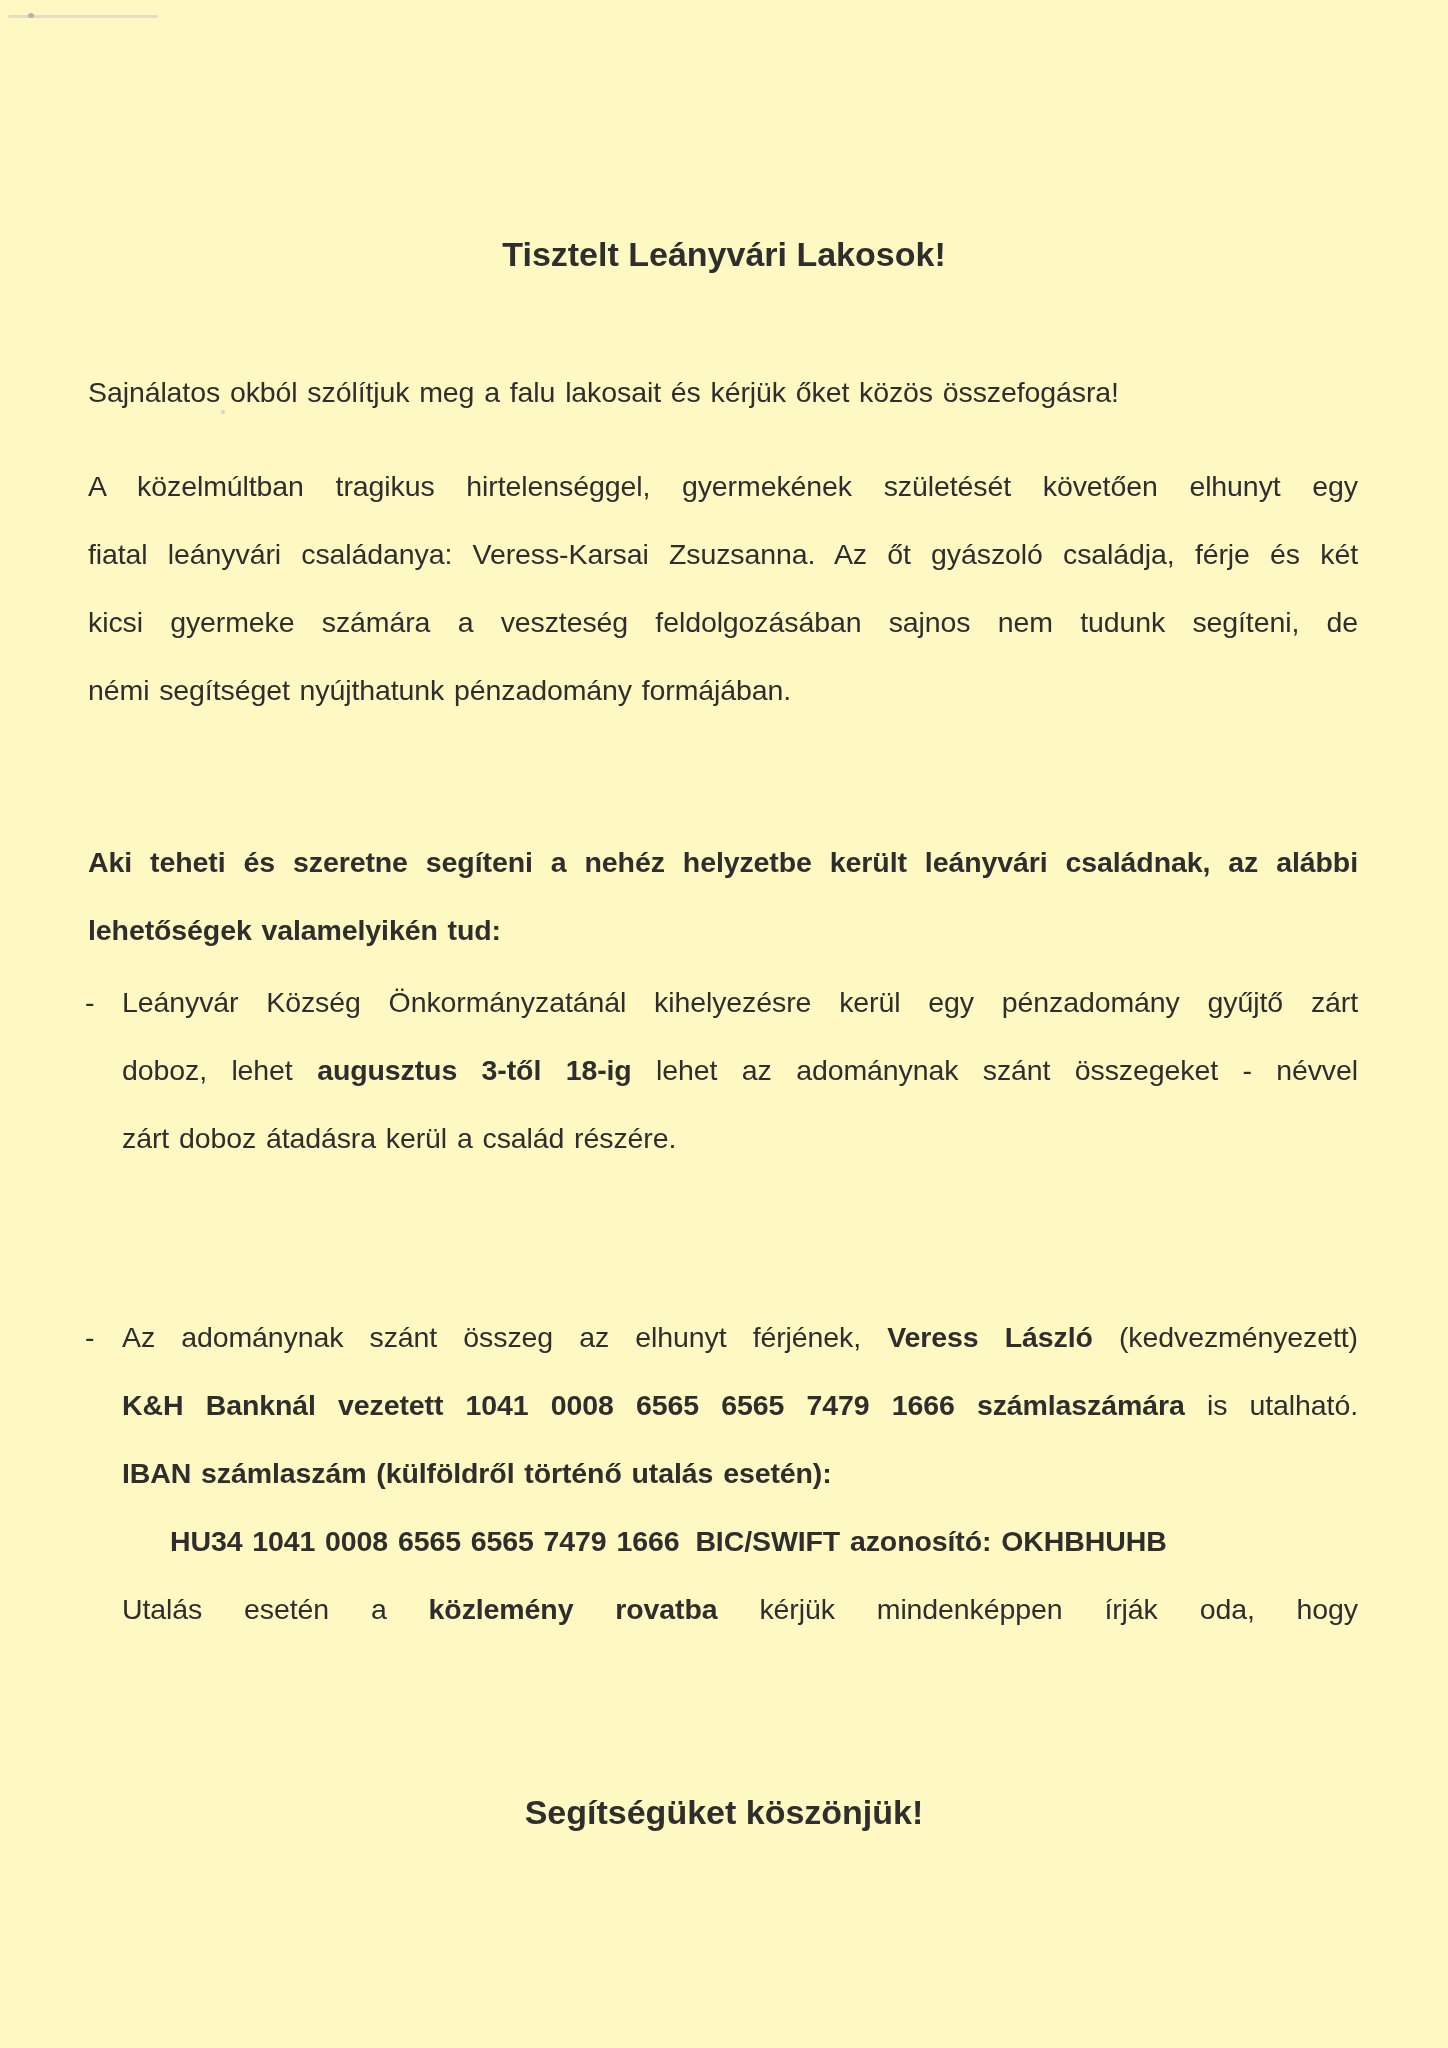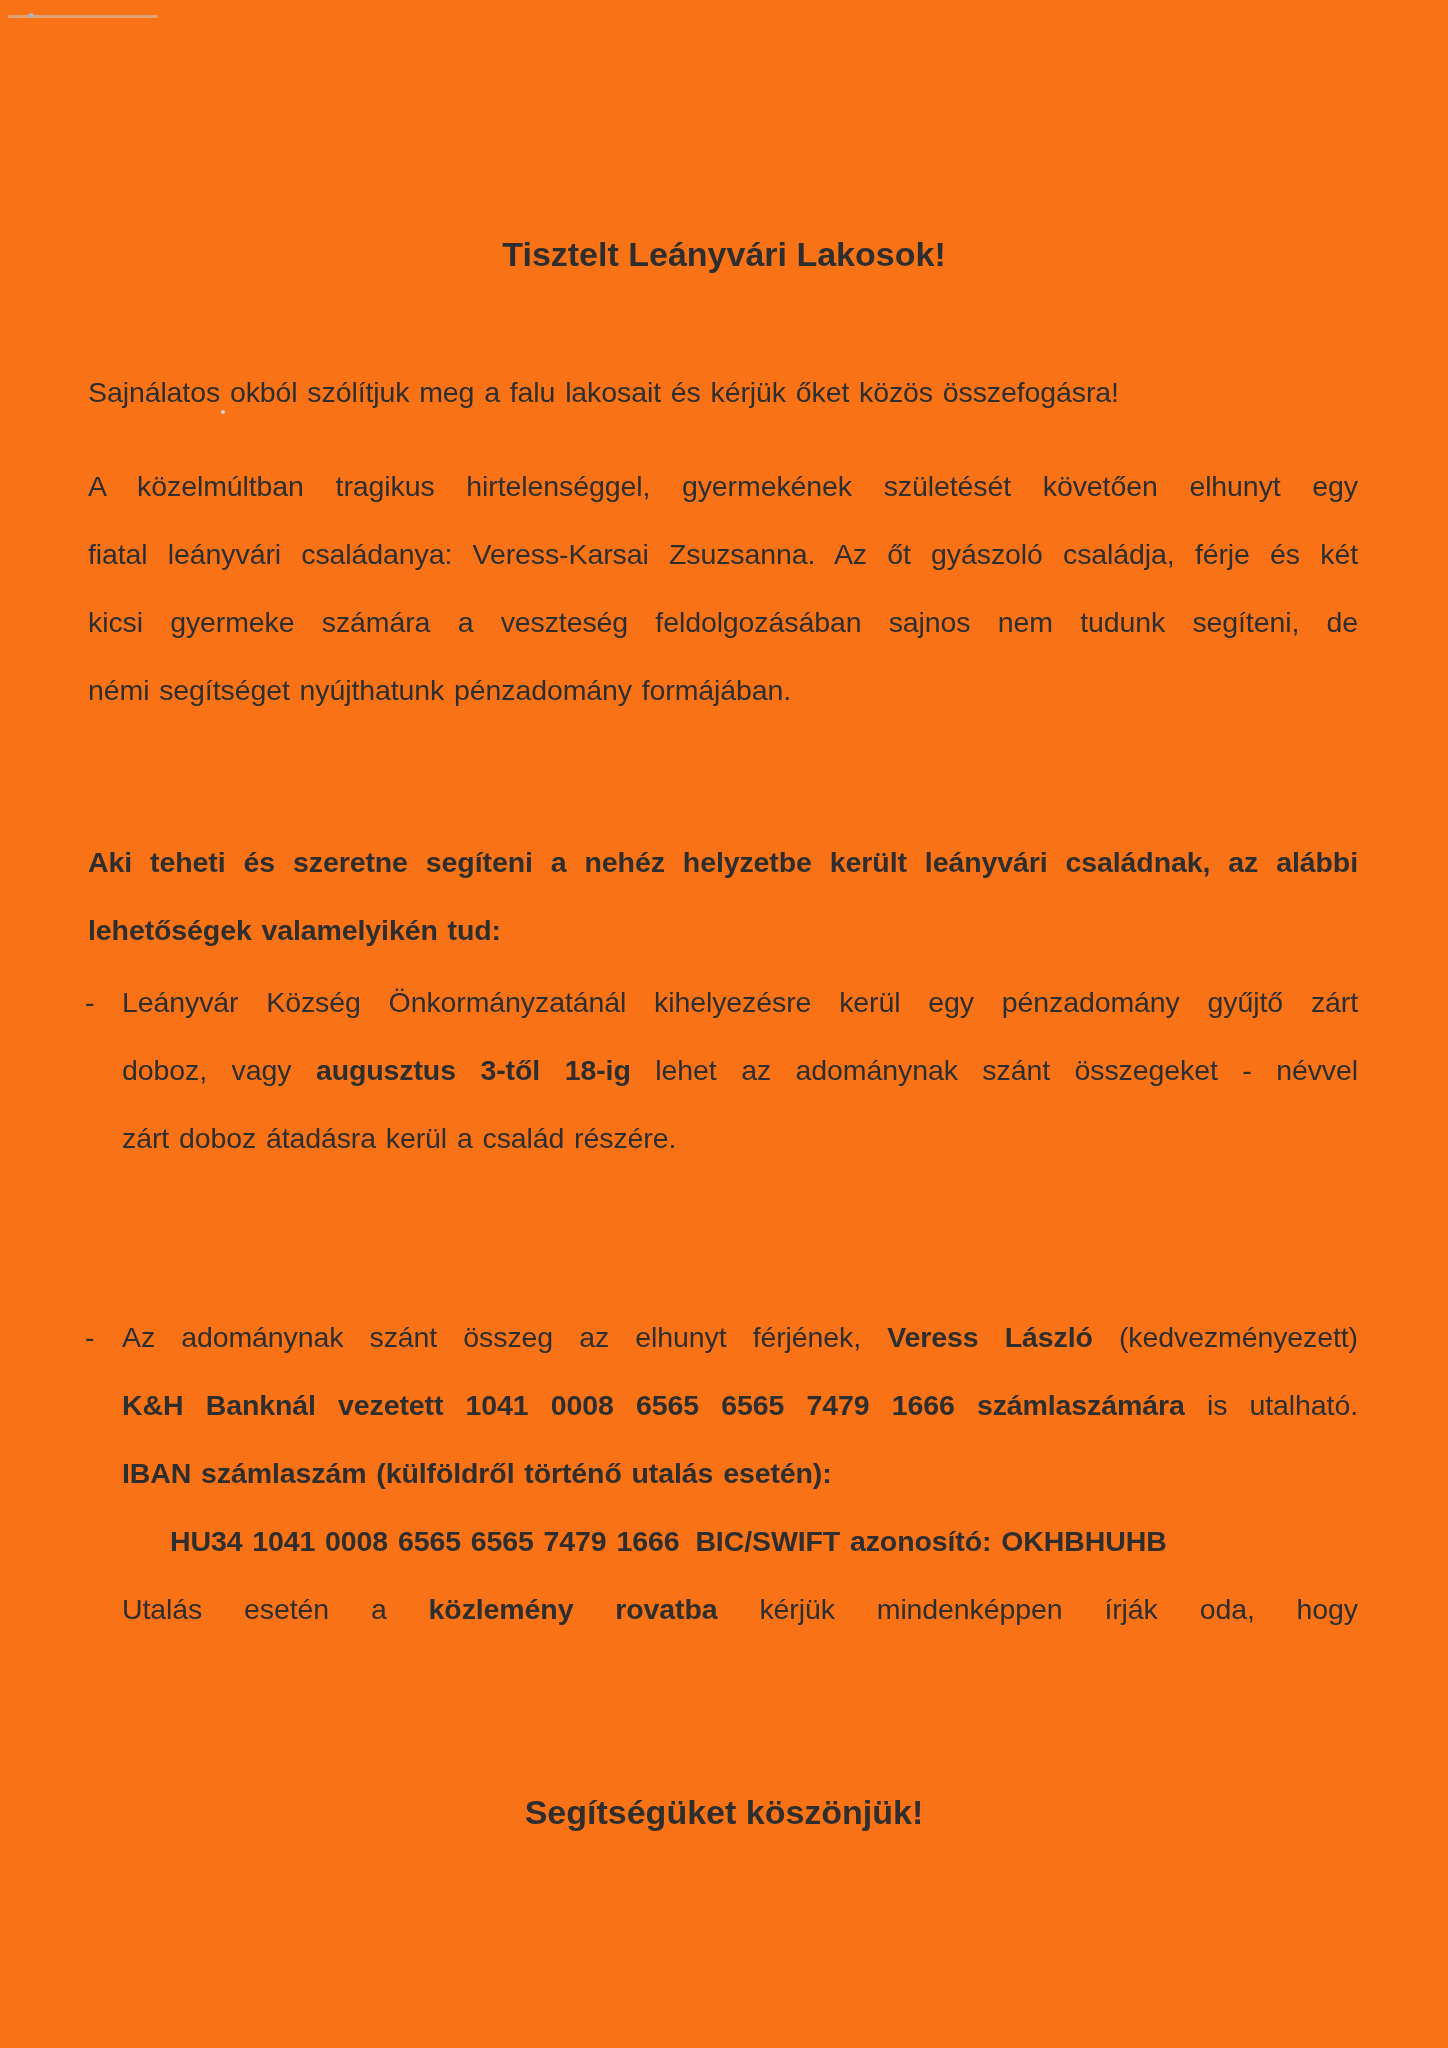--- a/index.html
+++ b/index.html
@@ -5,21 +5,21 @@
   html, body {
     margin: 0;
     padding: 0;
     background: #f0f0ee;
   }
   .page {
     position: relative;
     width: 1448px;
     height: 2048px;
     margin: 0 auto;
-    background: #f97316;
+    background: #fef9c3;
     overflow: hidden;
     font-family: "Liberation Sans", "DejaVu Sans", sans-serif;
     color: #2e2e2e;
   }
   .block {
     position: absolute;
     left: 88px;
     width: 1270px;
     font-size: 28.5px;
     letter-spacing: -0.1px;
@@ -106,21 +106,21 @@
   </div>
 
   <div class="block bold" style="top:828px;">
     <div class="line just">Aki teheti és szeretne segíteni a nehéz helyzetbe került leányvári családnak, az alábbi</div>
     <div class="line">lehetőségek valamelyikén tud:</div>
   </div>
 
   <div class="block bullet" style="top:968px;">
     <span class="bullet-marker">-</span>
     <div class="line just">Leányvár Község Önkormányzatánál kihelyezésre kerül egy pénzadomány gyűjtő zárt</div>
-    <div class="line just"><span>doboz, vagy </span><span class="bold">augusztus 3-től 18-ig</span><span> lehet az adománynak szánt összegeket - névvel</span></div>
+    <div class="line just"><span>doboz, lehet </span><span class="bold">augusztus 3-től 18-ig</span><span> lehet az adománynak szánt összegeket - névvel</span></div>
     <div class="line">zárt doboz átadásra kerül a család részére.</div>
   </div>
 
   <div class="block bullet" style="top:1303px;">
     <span class="bullet-marker">-</span>
     <div class="line just"><span>Az adománynak szánt összeg az elhunyt férjének, </span><span class="bold">Veress László</span><span> (kedvezményezett)</span></div>
     <div class="line just"><span class="bold">K&amp;H Banknál vezetett 1041 0008 6565 6565 7479 1666 számlaszámára</span><span> is utalható.</span></div>
     <div class="line bold">IBAN számlaszám (külföldről történő utalás esetén):</div>
     <div class="line bold indented"><span>HU34 1041 0008 6565 6565 7479 1666</span><span class="bic-gap">BIC/SWIFT azonosító: OKHBHUHB</span></div>
     <div class="line just"><span>Utalás esetén a </span><span class="bold">közlemény rovatba</span><span> kérjük mindenképpen írják oda, hogy</span></div>

